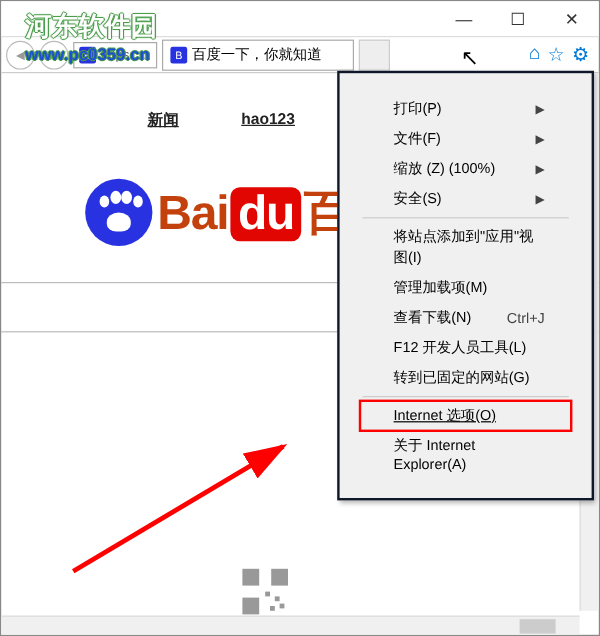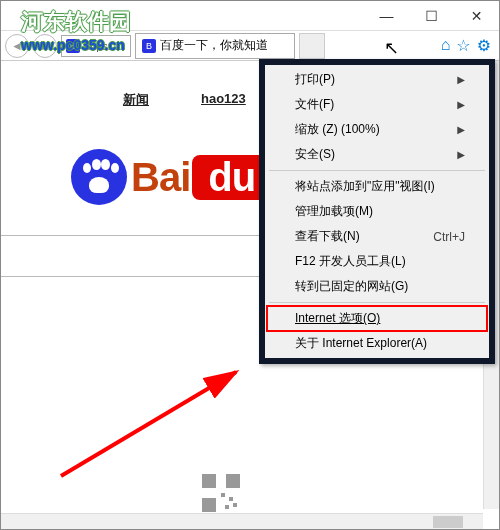--- a/index.html
+++ b/index.html
@@ -24,23 +24,23 @@
 .pawcircle { width: 56px; height: 56px; background: #2932E1; border-radius: 50%; display: flex; align-items: center; justify-content: center; margin-right: 4px; }
 .paw { width: 36px; height: 36px; position: relative; }
 .paw::before { content: ''; position: absolute; width: 20px; height: 16px; background: #fff; border-radius: 50% 50% 40% 40%; bottom: 2px; left: 8px; }
 .toe { position: absolute; background: #fff; border-radius: 50%; }
 .t1 { width: 8px; height: 10px; top: 4px; left: 2px; }
 .t2 { width: 9px; height: 11px; top: 0; left: 11px; }
 .t3 { width: 9px; height: 11px; top: 0; left: 20px; }
 .t4 { width: 8px; height: 10px; top: 4px; right: -2px; }
 .logotxt { font-size: 40px; font-weight: bold; letter-spacing: -1px; }
 .logotxt .blk { color: #c2410c; }
-.logotxt .du { display: inline-block; background: #E10602; color: #fff; border-radius: 8px; padding: 0 16px; margin: 0 2px; }
+.logotxt .du { display: inline-block; background: #E10602; color: #fff; border-radius: 8px; padding: 0 6px; margin: 0 2px; }
 .searchbar { margin: 30px -1px 0 -1px; border-top: 1px solid #bbb; border-bottom: 1px solid #bbb; height: 42px; }
-.menu { position: absolute; top: 58px; right: 4px; width: 236px; background: #f0f0f0; border: 6px solid #0f172a; box-shadow: 2px 2px 4px rgba(0,0,0,0.3); z-index: 20; padding: 2px; font-size: 12px; }
+.menu { position: absolute; top: 58px; right: 4px; width: 214px; background: #f0f0f0; border: 2px solid #0f172a; box-shadow: 2px 2px 4px rgba(0,0,0,0.3); z-index: 20; padding: 17px; font-size: 12px; }
 .mitem { padding: 4px 22px 4px 28px; display: flex; justify-content: space-between; align-items: center; cursor: default; }
 .mitem.hl { outline: 2px solid red; outline-offset: -1px; text-decoration: underline; }
 .msep { height: 1px; background: #ccc; margin: 3px 2px; }
 .arrow-r { color: #444; font-size: 10px; }
 .shortcut { color: #444; }
 .redarrow { position: absolute; top: 365px; left: 50px; z-index: 25; }
 .redarrow svg { overflow: visible; }
 .cursor { position: absolute; top: 36px; right: 100px; z-index: 30; font-size: 18px; color: #000; }
 .qr { position: absolute; bottom: 16px; left: 200px; width: 40px; height: 40px; }
 .qr svg rect { fill: #999; }

